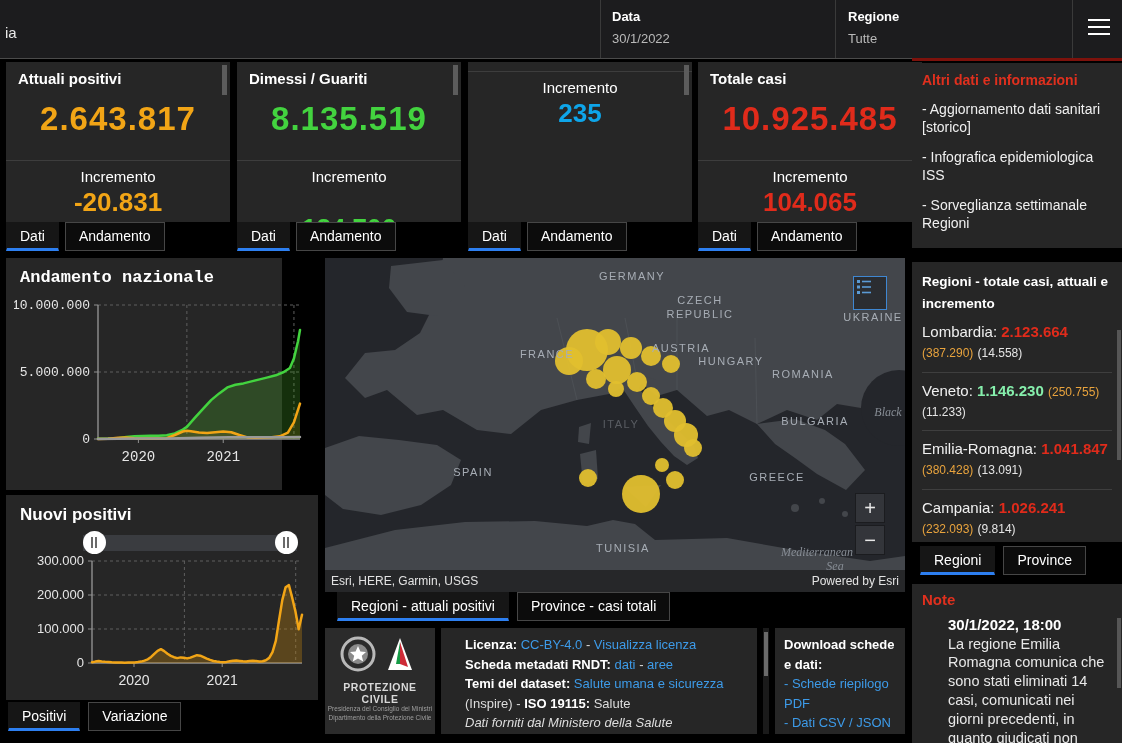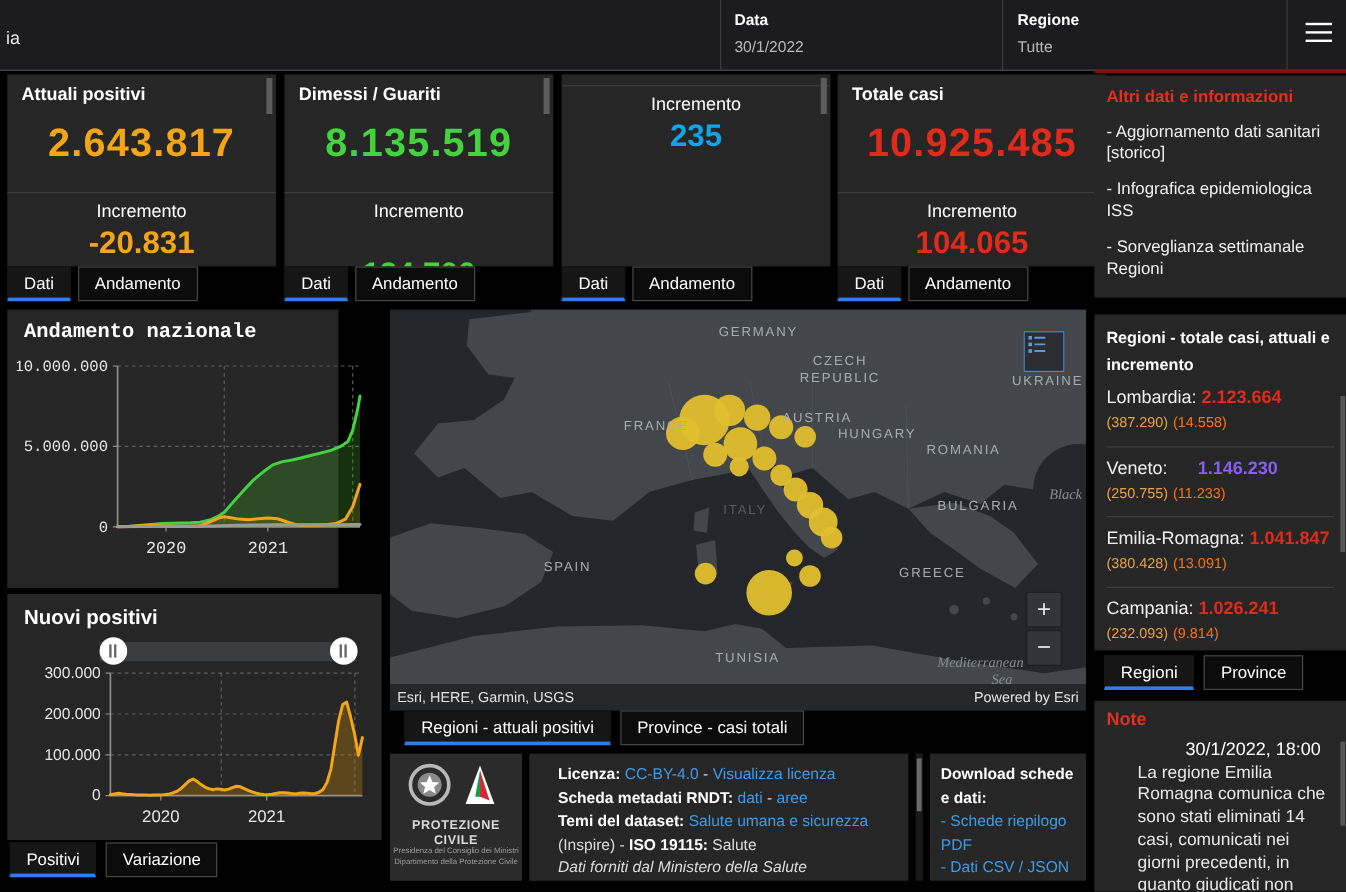--- a/index.html
+++ b/index.html
@@ -66,26 +66,26 @@
   #fscroll{width:6px;background:#1a1a1a;position:relative;}
   #fscroll div{position:absolute;top:4px;left:1px;width:4px;height:44px;background:#6a6a6a;}
   #download-box{flex:1;background:#262626;padding:7px 9px;box-sizing:border-box;font-size:13px;line-height:1.5;overflow:hidden;}
   .dl-title{font-weight:bold;color:#fff;}
   .dl-link{color:#3D9BE9;cursor:pointer;}
   
   #regioni-panel{left:912px;top:262px;width:210px;height:280px;padding:9px 10px;overflow:hidden;}
   .regioni-title{font-size:13.5px;font-weight:bold;color:#fff;line-height:1.6;}
   .region-row{padding:8px 0 9px;border-bottom:1px solid #3e3e3e;font-size:15px;line-height:1.35;cursor:pointer;}
   .rname{color:#f0f0f0;} .rtotal{font-weight:bold;}
-  .rattu{font-size:12px;} .rinc{font-size:12px;color:#f97316;}
+  .rattu{font-size:12px;} .rinc{font-size:12px;color:#e5e5e5;}
   #right-tabs{position:absolute;left:920px;top:546px;display:flex;gap:8px;}
   #note-panel{left:912px;top:584px;width:210px;height:159px;padding:7px 10px;overflow:hidden;}
   .note-title{color:#E0301E;font-weight:bold;font-size:15px;}
   .note-body{margin-left:26px;margin-top:7px;font-size:14.5px;line-height:1.3;color:#e8e8e8;}
-  .note-date{font-weight:normal;font-size:15px;color:#fff;margin-left:40px;}
+  .note-date{font-weight:bold;font-size:15px;color:#fff;}
   .vscroll{position:absolute;width:4px;background:#565656;}
 </style>
 </head>
 <body>
 
 <div class="topbar">
   <div class="tb-title">ia</div>
   <div class="tb-div" style="left:600px"></div>
   <div class="tb-div" style="left:835px"></div>
   <div class="tb-div" style="left:1072px"></div>
@@ -344,21 +344,21 @@
         <div class="dl-link">- Dati CSV / JSON</div>
         <div class="dl-link">- Shape aree</div>
       </div>
   </div>
 </div>
 
 <div id="regioni-panel" class="panel">
   <div class="regioni-title">Regioni - totale casi, attuali e incremento</div>
   <div id="region-rows">
       <div class="region-row"><span class="rname">Lombardia: </span><span class="rtotal" style="color: rgb(224, 43, 27);">2.123.664</span> <span class="rattu" style="color: rgb(232, 163, 61);">(387.290)</span> <span class="rinc">(14.558)</span></div>
-      <div class="region-row"><span class="rname">Veneto: </span><span class="rtotal" style="color: #8b5cf6; margin-left: 21px;">1.146.230</span> <span class="rattu" style="color: rgb(232, 163, 61);">(250.755)</span> <span class="rinc">(11.233)</span></div>
+      <div class="region-row"><span class="rname">Veneto: </span><span class="rtotal" style="color: #86efac;">1.146.230</span> <span class="rattu" style="color: rgb(232, 163, 61);">(250.755)</span> <span class="rinc">(11.233)</span></div>
       <div class="region-row"><span class="rname">Emilia-Romagna: </span><span class="rtotal" style="color: rgb(224, 43, 27);">1.041.847</span> <span class="rattu" style="color: rgb(232, 163, 61);">(380.428)</span> <span class="rinc">(13.091)</span></div>
       <div class="region-row"><span class="rname">Campania: </span><span class="rtotal" style="color: rgb(224, 43, 27);">1.026.241</span> <span class="rattu" style="color: rgb(232, 163, 61);">(232.093)</span> <span class="rinc">(9.814)</span></div>
     </div>
 </div>
 <div class="vscroll" style="left:1117px;top:330px;height:130px"></div>
 <div id="right-tabs">
   <div class="tab active">Regioni</div>
   <div class="tab">Province</div>
 </div>
 <div id="note-panel" class="panel">

